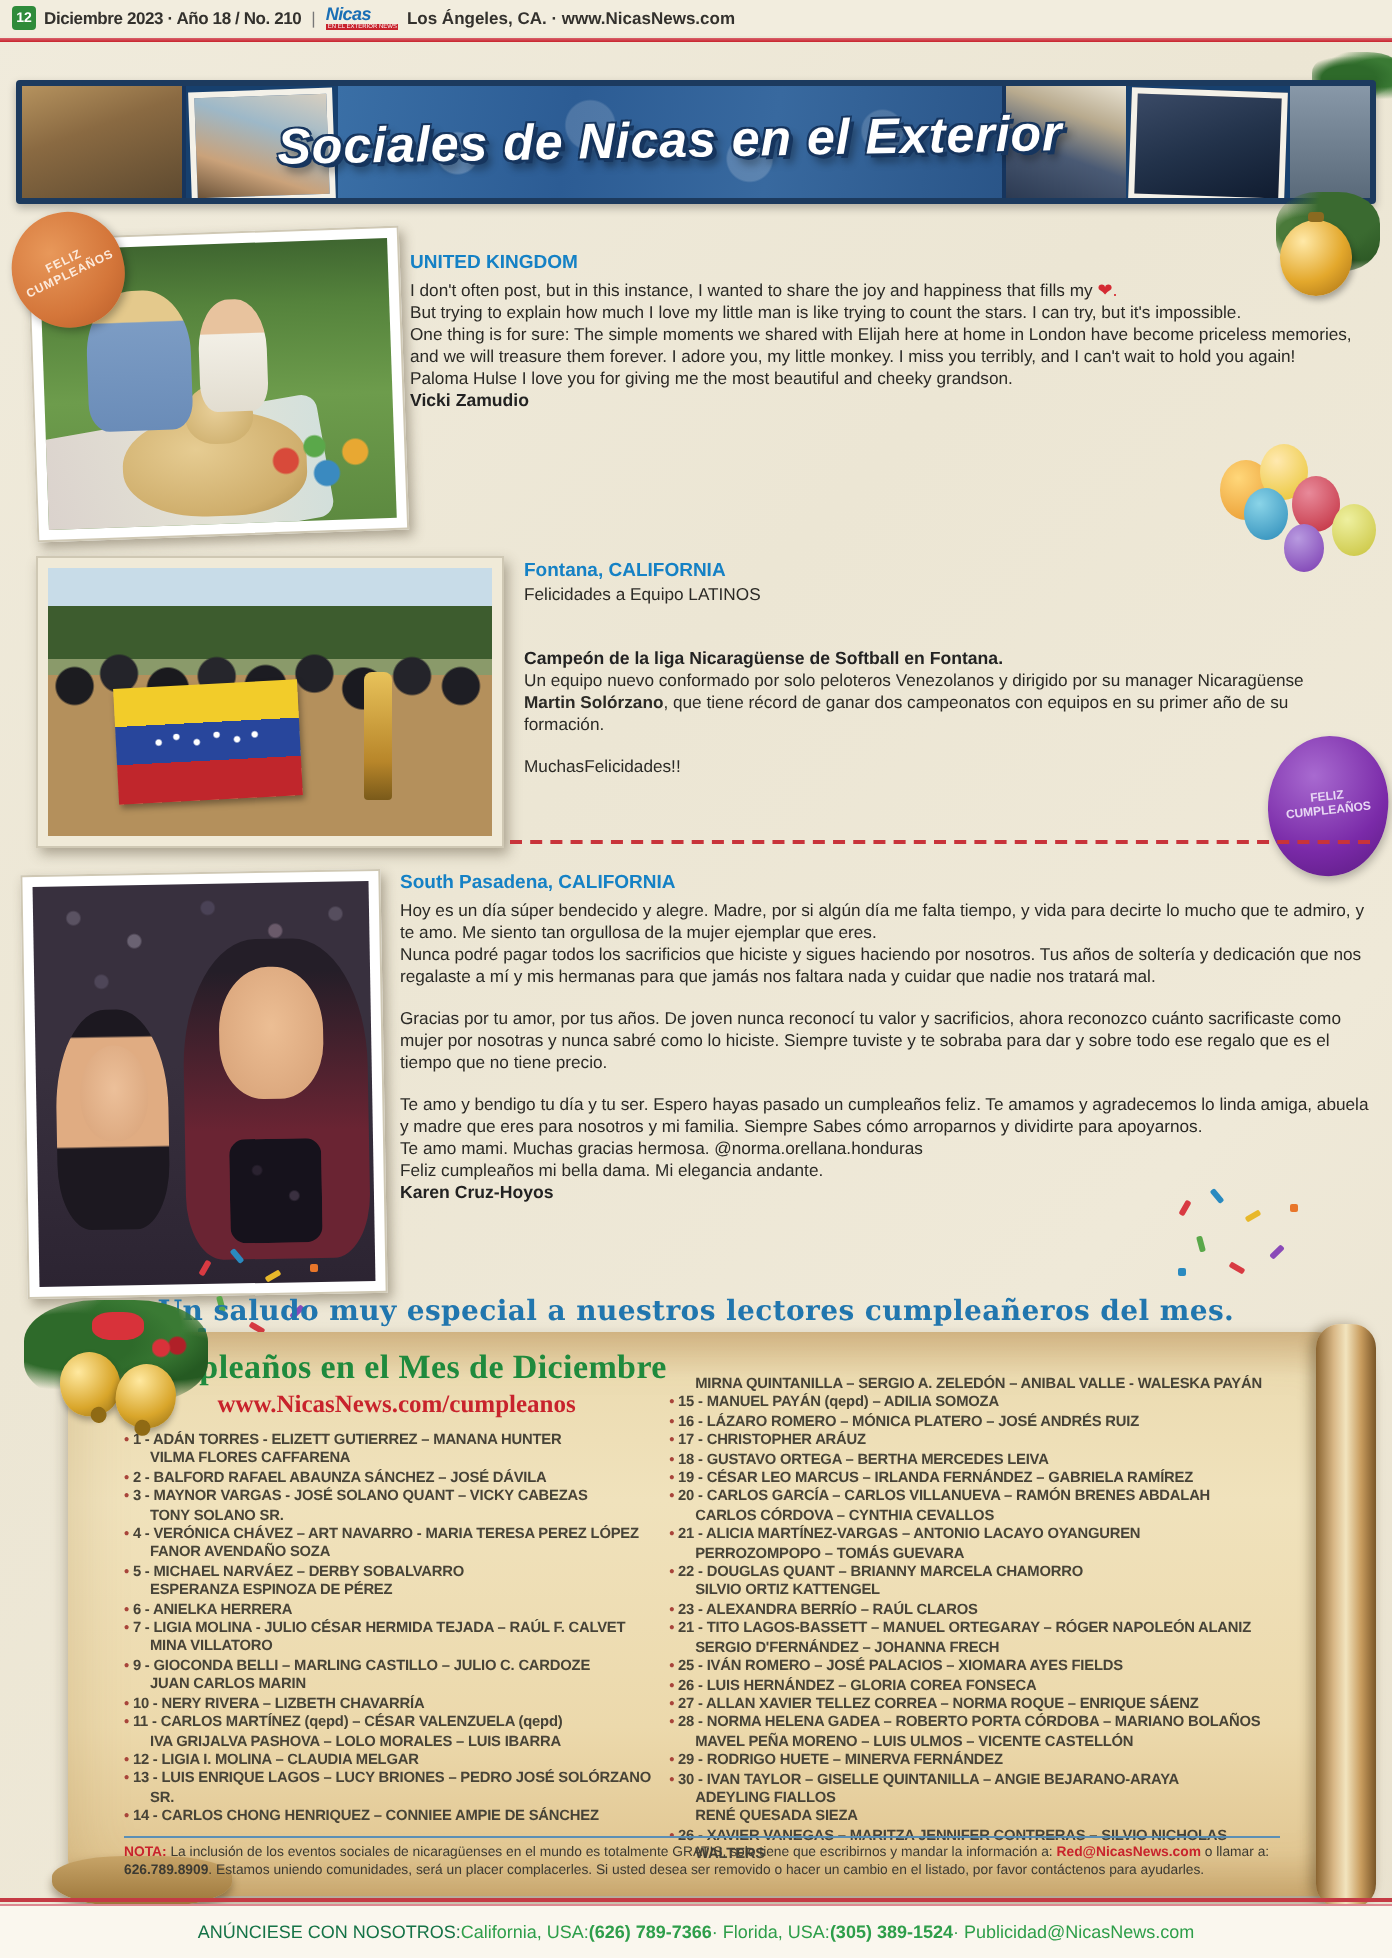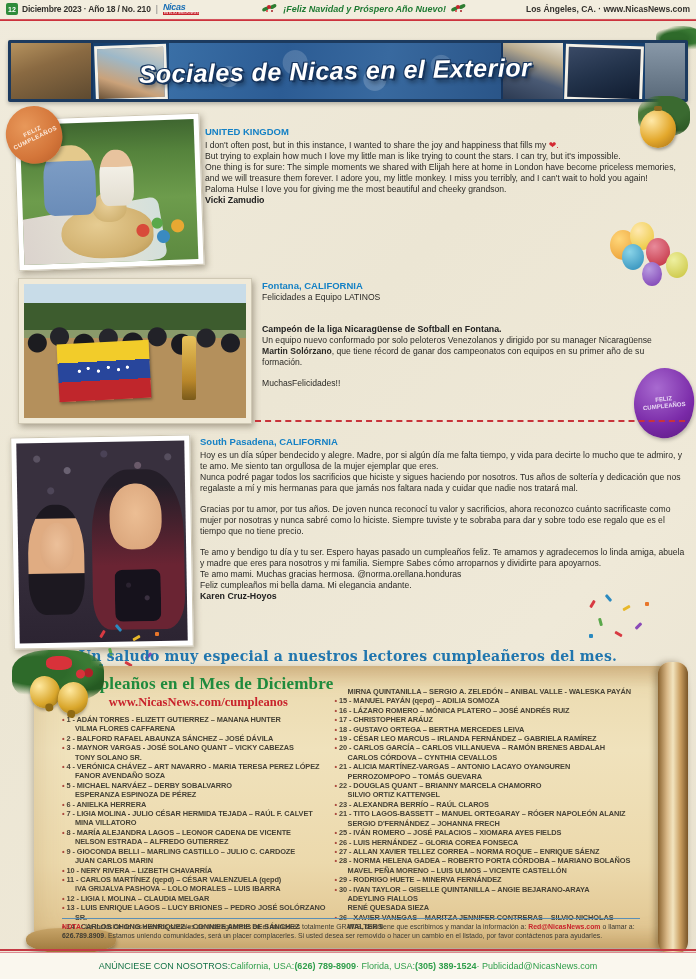--- a/index.html
+++ b/index.html
@@ -204,25 +204,20 @@
 <div class="page">
 
   <div class="masthead">
     <span class="pagenum">12</span>
     <span class="issue">Diciembre 2023 · Año 18 / No. 210</span>
     <span class="pipe">|</span>
     <span class="logo-wrap">
       <span class="logo-main">Nicas</span>
       <span class="logo-sub">EN EL EXTERIOR NEWS</span>
     </span>
-    <span class="greeting-zone">
-      <span class="holly"></span>
-      <span class="greeting">¡Feliz Navidad y Próspero Año Nuevo!</span>
-      <span class="holly"></span>
-    </span>
     <span class="location">Los Ángeles, CA. · www.NicasNews.com</span>
   </div>
   <div class="rule-red"></div>
   <div class="pine-corner"></div>
 
   <div class="banner">
     <div class="bphoto bp1"></div>
     <div class="bphoto bp2"></div>
     <div class="bcenter">
       <span class="banner-title">Sociales de Nicas en el Exterior</span>
@@ -348,22 +343,20 @@
             <div class="bday-entry">2 - BALFORD RAFAEL ABAUNZA SÁNCHEZ – JOSÉ DÁVILA</div>
             <div class="bday-entry">3 - MAYNOR VARGAS - JOSÉ SOLANO QUANT – VICKY CABEZAS
 TONY SOLANO SR.</div>
             <div class="bday-entry">4 - VERÓNICA CHÁVEZ – ART NAVARRO - MARIA TERESA PEREZ LÓPEZ
 FANOR AVENDAÑO SOZA</div>
             <div class="bday-entry">5 - MICHAEL NARVÁEZ – DERBY SOBALVARRO
 ESPERANZA ESPINOZA DE PÉREZ</div>
             <div class="bday-entry">6 - ANIELKA HERRERA</div>
             <div class="bday-entry">7 - LIGIA MOLINA - JULIO CÉSAR HERMIDA TEJADA – RAÚL F. CALVET
 MINA VILLATORO</div>
-            <div class="bday-entry">8 - MARÍA ALEJANDRA LAGOS – LEONOR CADENA DE VICENTE
-NELSON ESTRADA – ALFREDO GUTIERREZ</div>
             <div class="bday-entry">9 - GIOCONDA BELLI – MARLING CASTILLO – JULIO C. CARDOZE
 JUAN CARLOS MARIN</div>
             <div class="bday-entry">10 - NERY RIVERA – LIZBETH CHAVARRÍA</div>
             <div class="bday-entry">11 - CARLOS MARTÍNEZ (qepd) – CÉSAR VALENZUELA (qepd)
 IVA GRIJALVA PASHOVA – LOLO MORALES – LUIS IBARRA</div>
             <div class="bday-entry">12 - LIGIA I. MOLINA – CLAUDIA MELGAR</div>
             <div class="bday-entry">13 - LUIS ENRIQUE LAGOS – LUCY BRIONES – PEDRO JOSÉ SOLÓRZANO SR.</div>
             <div class="bday-entry">14 - CARLOS CHONG HENRIQUEZ – CONNIEE AMPIE DE SÁNCHEZ</div>
           </div>
       </div>
@@ -400,18 +393,18 @@
     <div class="nota">
       <span class="red">NOTA:</span><span> La inclusión de los eventos sociales de nicaragüenses en el mundo es totalmente GRATIS, solo tiene que escribirnos y mandar la información a: </span><span class="red">Red@NicasNews.com</span><span> o llamar a: </span><span class="bold">626.789.8909</span><span>. Estamos uniendo comunidades, será un placer complacerles. Si usted desea ser removido o hacer un cambio en el listado, por favor contáctenos para ayudarles.</span>
     </div>
   </div>
 
   <div class="footer-line1"></div>
   <div class="footer-line2"></div>
   <div class="footer">
     <span class="label">ANÚNCIESE CON NOSOTROS:</span>
     <span>California, USA: </span>
-    <span class="bold">(626) 789-8909</span>
+    <span class="bold">(626) 789-7366</span>
     <span> · Florida, USA: </span>
     <span class="bold">(305) 389-1524</span>
     <span> · Publicidad@NicasNews.com</span>
   </div>
 </div>
 
 </body></html>

